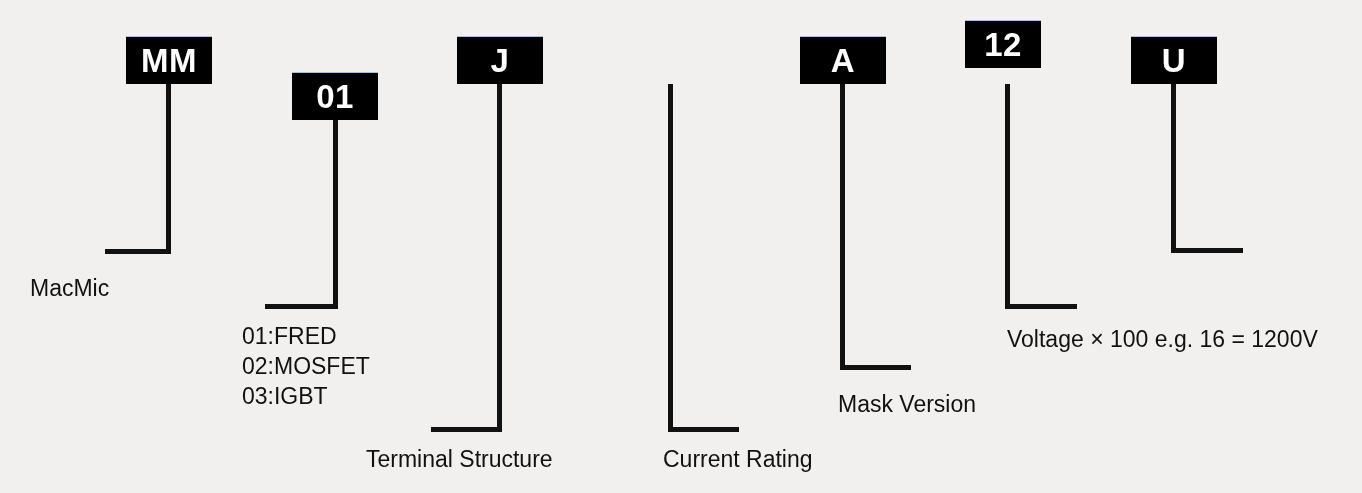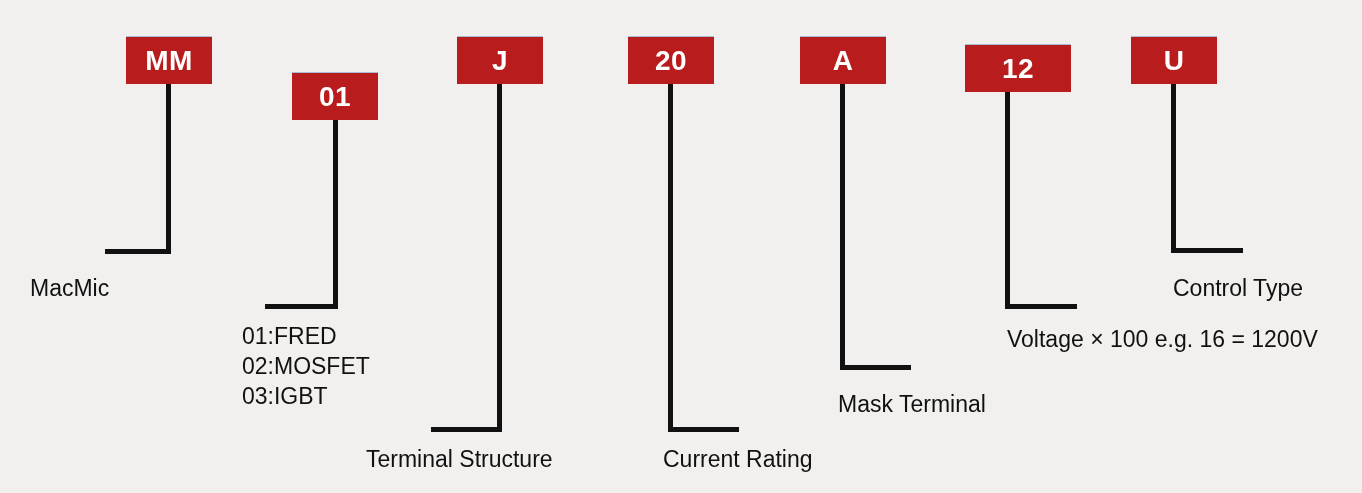--- a/index.html
+++ b/index.html
@@ -13,25 +13,25 @@
     font-family: "Liberation Sans", sans-serif;
     overflow: hidden;
   }
   #diagram {
     position: relative;
     width: 1362px;
     height: 493px;
   }
   .code-box {
     position: absolute;
-    background: #b91c1c;
+    background: #000000;
     border-top: 1px solid #a9bfd8;
     color: #ffffff;
     font-weight: bold;
-    font-size: 28px;
+    font-size: 33px;
     display: flex;
     align-items: center;
     justify-content: center;
     letter-spacing: 0.5px;
     box-sizing: border-box;
   }
   .leader-svg {
     position: absolute;
     left: 0;
     top: 0;
@@ -69,42 +69,38 @@
 
   <div class="code-box" style="left:126px; top:36px; width:86px; height:48px;">
     <span>MM</span>
   </div>
   <div class="code-box" style="left:292px; top:36px; width:86px; height:48px;margin-top:36px;">
     <span>01</span>
   </div>
   <div class="code-box" style="left:457px; top:36px; width:86px; height:48px;">
     <span>J</span>
   </div>
-  <div class="code-box" style="left:628px; top:36px; width:86px; height:48px;">
-    <span>20</span>
-  </div>
   <div class="code-box" style="left:800px; top:36px; width:86px; height:48px;">
     <span>A</span>
   </div>
-  <div class="code-box" style="left:965px; top:44px; width:106px; height:48px;">
+  <div class="code-box" style="left:965px; top:20px; width:76px; height:48px;">
     <span>12</span>
   </div>
   <div class="code-box" style="left:1131px; top:36px; width:86px; height:48px;">
     <span>U</span>
   </div>
 
   <div class="caption" style="left:30px; top:273px;">MacMic</div>
 
   <div class="caption multi" style="left:234px; top:322px;margin-left:8px;">01:FRED
 02:MOSFET
 03:IGBT</div>
 
   <div class="caption" style="left:366px; top:444px;">Terminal Structure</div>
 
   <div class="caption" style="left:663px; top:444px;">Current Rating</div>
 
-  <div class="caption" style="left:838px; top:389px;">Mask Terminal</div>
+  <div class="caption" style="left:838px; top:389px;">Mask Version</div>
 
   <div class="caption" style="left:1007px; top:324px;">Voltage × 100 e.g. 16 = 1200V</div>
 
-  <div class="caption" style="left:1173px; top:273px;">Control Type</div>
 
 </div>
 
 </body></html>

